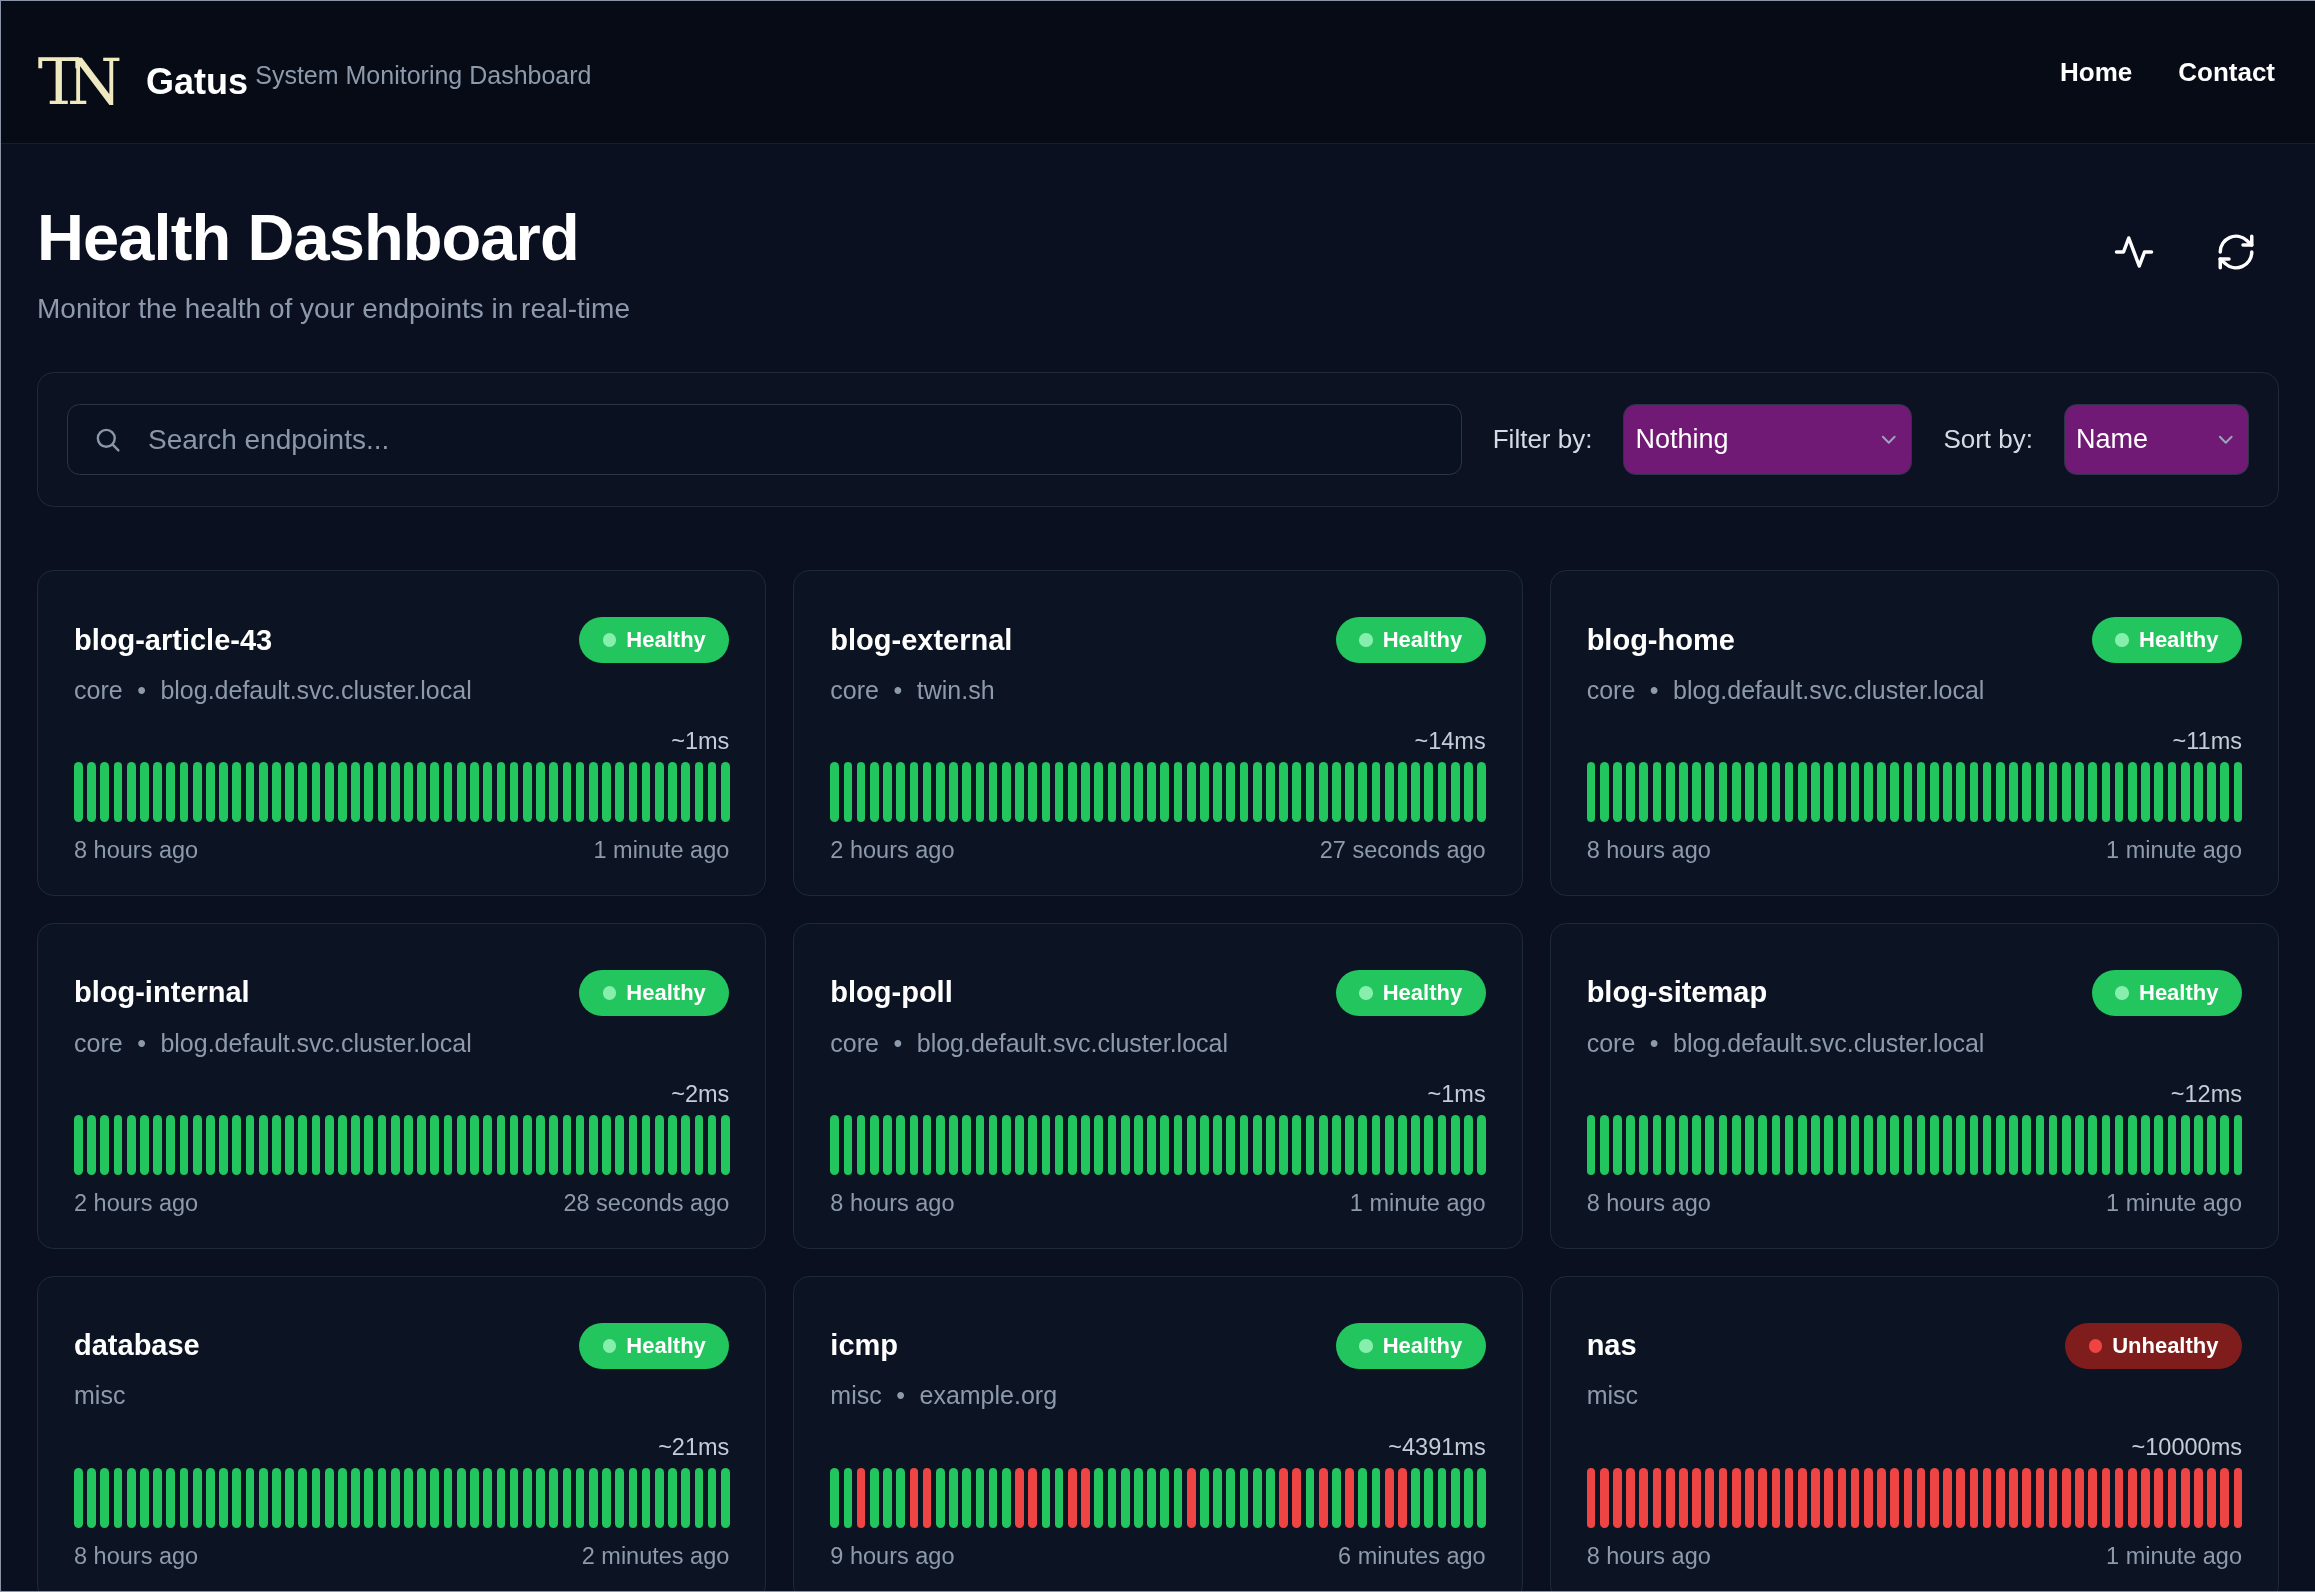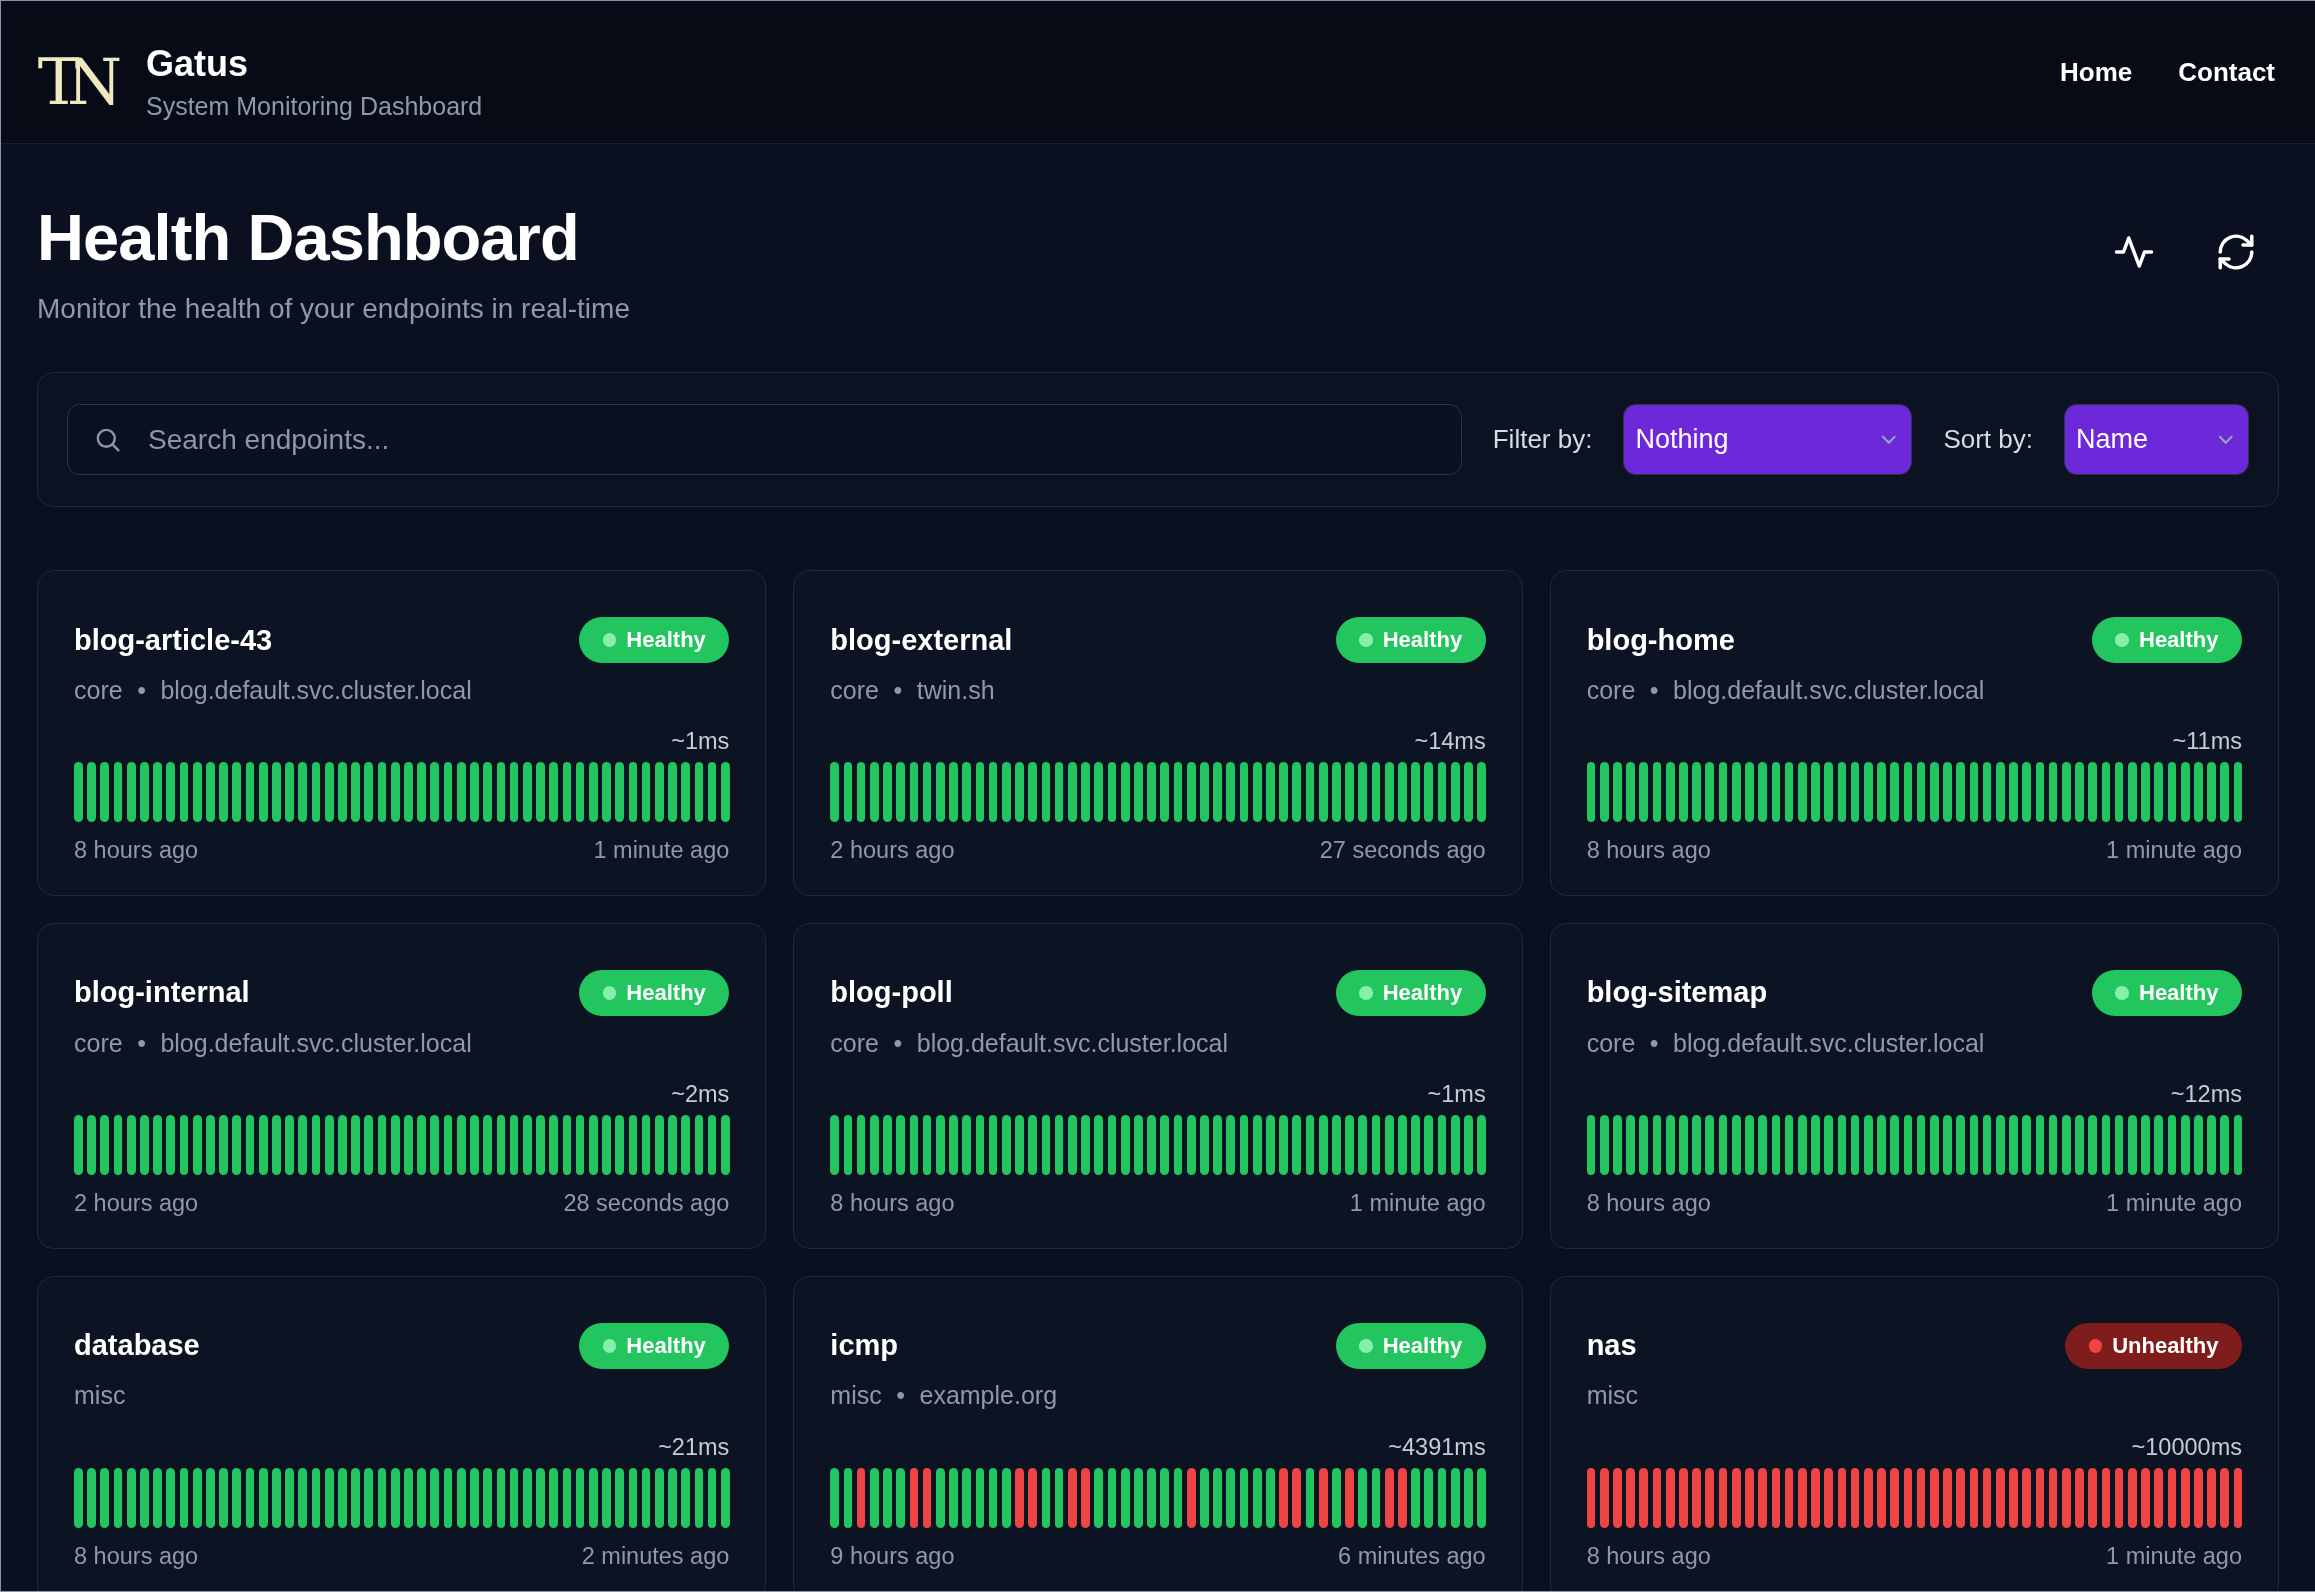--- a/index.html
+++ b/index.html
@@ -28,21 +28,21 @@
     border-bottom:0.9px solid #161f30;
     display:flex;align-items:center;justify-content:space-between;
     padding:0 40px;
   }
   .brand{display:flex;align-items:center;gap:27px;cursor:pointer;margin-top:20px;}
   .logo{
     width:78px;height:78px;display:flex;align-items:center;justify-content:center;
     font-family:"DejaVu Serif","Liberation Serif",serif;
     font-size:63px;color:#efe9c2;letter-spacing:-12.7px;padding-right:12.7px;
   }
-  .brand-text{display:flex;flex-direction:column;gap:7.2px;}
+  .brand-text{display:flex;flex-direction:row;gap:7.2px;}
   .brand-title{font-size:36px;font-weight:bold;color:#ffffff;}
   .brand-sub{font-size:25px;color:var(--muted);}
   .nav{display:flex;align-items:center;gap:46px;}
   .nav-item{font-size:26px;font-weight:bold;color:#fff;cursor:pointer;}
   
   .main{padding:0 36px;}
   .page-head{display:flex;align-items:flex-start;justify-content:space-between;margin-top:56px;}
   .page-title{font-size:65px;font-weight:bold;letter-spacing:-0.9px;color:#fff;}
   .page-sub{font-size:28px;color:var(--muted);margin-top:18px;}
   .head-icons{display:flex;align-items:center;gap:60px;margin-top:31px;margin-right:22px;}
@@ -61,21 +61,21 @@
   .search-box input{
     flex:1;background:transparent;border:none;outline:none;
     font-size:28px;color:var(--text);
     font-family:"Liberation Sans","DejaVu Sans",sans-serif;
   }
   .search-box input::placeholder{color:#8a97a8;}
   .ctrl-label{font-size:26px;color:#d4dbe5;white-space:nowrap;}
   .select{
     display:flex;align-items:center;justify-content:space-between;gap:36px;
     border:0.9px solid #2a3547;border-radius:12.7px;height:71px;
-    padding:0 11px;cursor:pointer;background:#6d28d9;
+    padding:0 11px;cursor:pointer;background:#701a75;
   }
   .select-value{font-size:27px;color:#fff;}
   .select.filter{min-width:289px;}
   .select.sort{min-width:185px;}
   
   .grid{
     margin-top:63px;display:grid;grid-template-columns:repeat(3,1fr);gap:27px;
   }
   .card{
     background:var(--card-bg);border:0.9px solid var(--border);border-radius:16.3px;

